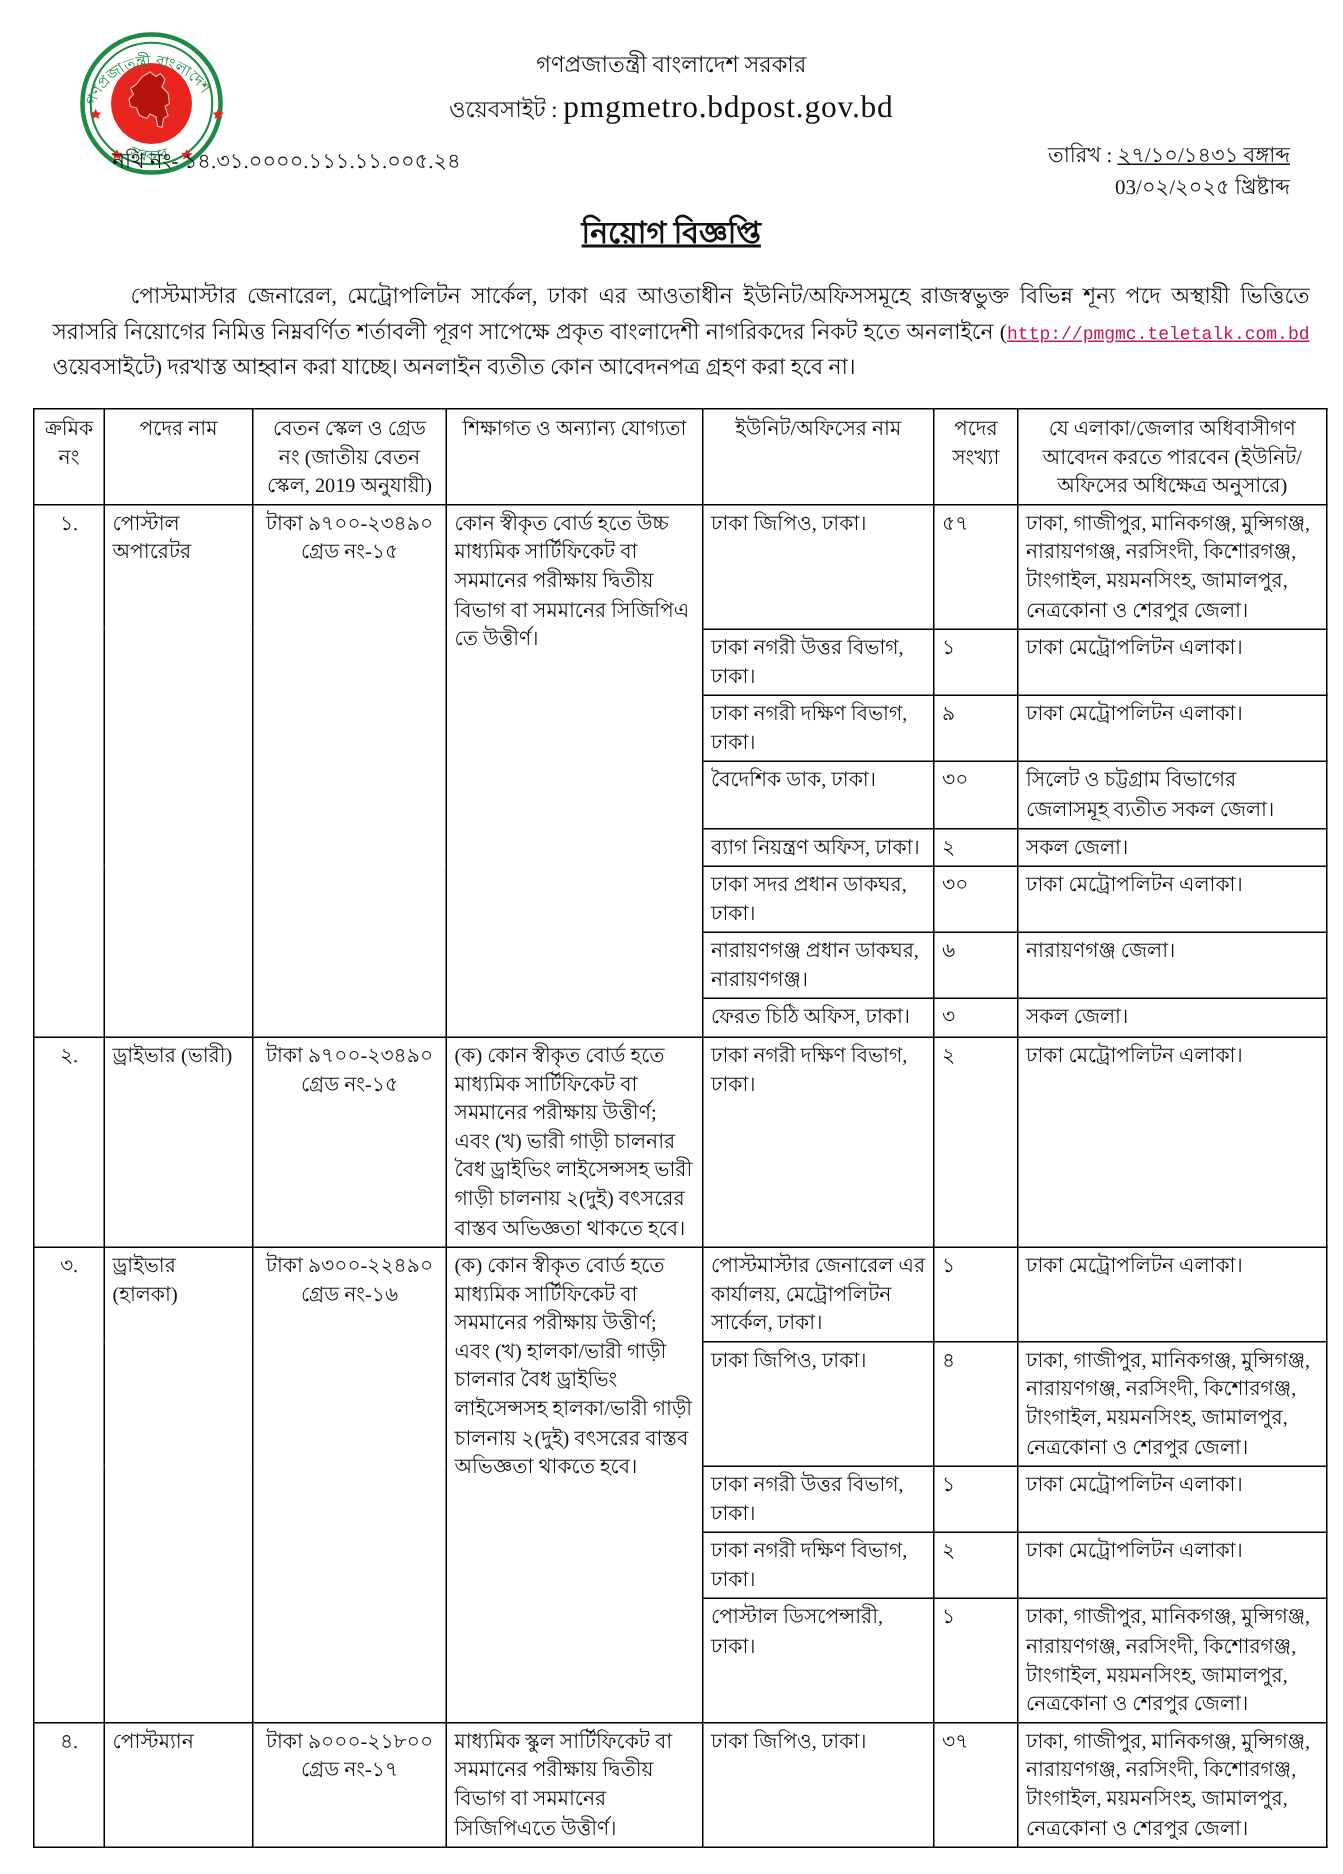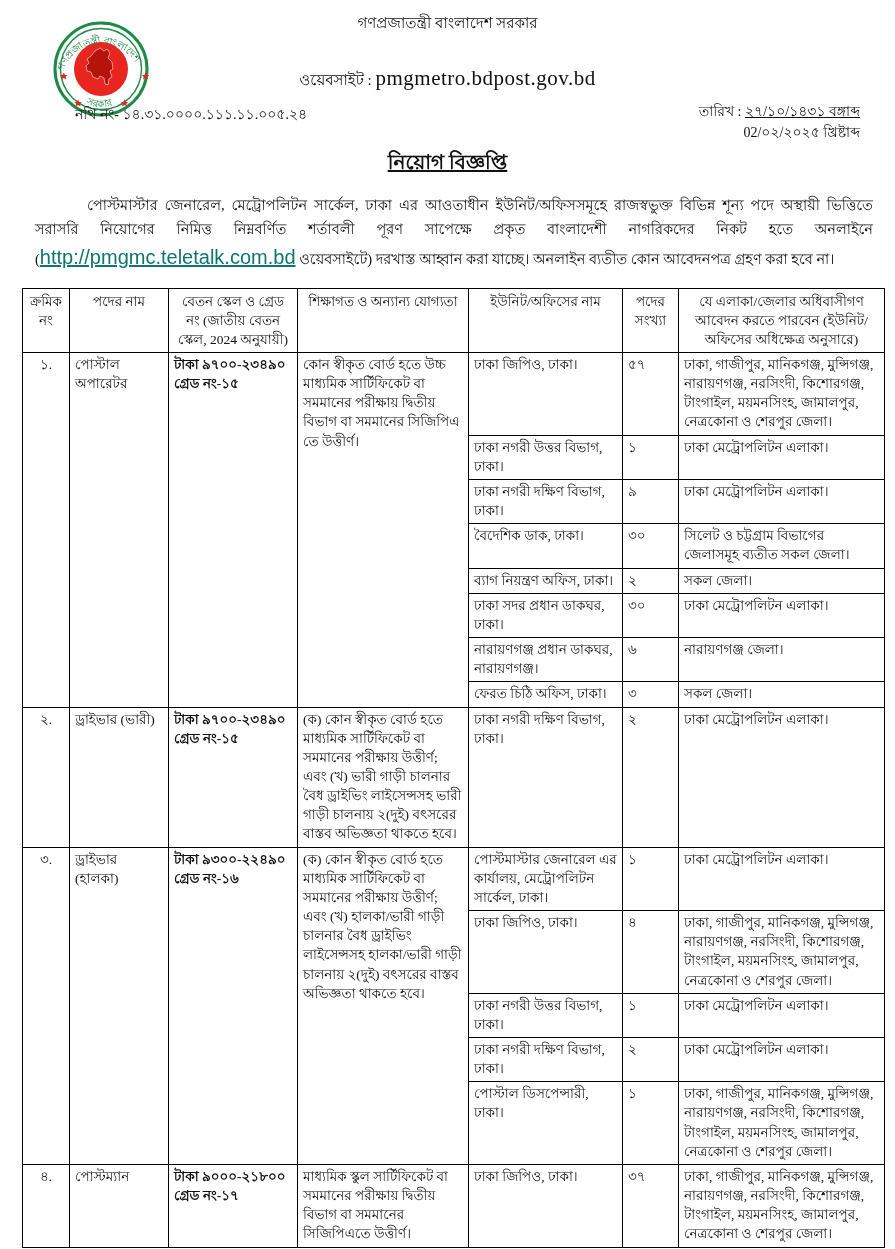--- a/index.html
+++ b/index.html
@@ -9,27 +9,27 @@
     width:895px; height:1249px;
     margin:0 auto;
     background:#ffffff;
     color:#111111;
     font-family:"Liberation Serif","DejaVu Sans",serif;
     overflow:hidden;
   }
   
   .emblem { position:absolute; left:48px; top:20px; width:106px; height:98px; }
   .header-center {
-    padding-top:13px;
+    padding-top:34px;
     text-align:center;
     line-height:1.45;
     font-size:15px;
   }
   .header-center .gov-line, .header-center .office-line, .header-center .circle-line { font-size:15px; }
-  .website-line { font-size:15px;margin-top:28px; }
+  .website-line { font-size:15px; }
   .website-url {
     font-family:"Liberation Serif",serif;
     font-size:21px;
     letter-spacing:0.5px;
   }
   
   .meta-row {
     position:relative;
     margin:8px 35px 0 35px;
     font-size:14px;
@@ -47,21 +47,21 @@
     margin-top:2px;
   }
   
   .intro {
     margin:14px 22px 0 35px;
     font-size:14.5px;
     line-height:1.62;
     text-align:justify;
     text-indent:52px;
   }
-  .intro a { color:#0f766e; text-decoration:underline; font-family:Liberation Sans, sans-serif; font-size:20px; }
+  .intro a { color:#be185d; text-decoration:underline; font-family:Liberation Mono, monospace; font-size:12px; }
   
   table.positions {
     border-collapse:collapse;
     margin:14px 0 0 22px;
     width:862px;
     table-layout:fixed;
   }
   table.positions th, table.positions td {
     border:1px solid #000;
     font-size:13.5px;
@@ -70,21 +70,21 @@
     vertical-align:top;
     word-wrap:break-word;
   }
   table.positions th {
     text-align:center;
     vertical-align:top;
     font-weight:normal;
     padding-top:3px;
   }
   td.c-serial { text-align:center; }
-  td.c-pay   { text-align:left;font-weight:bold; }
+  td.c-pay   { text-align:center; }
   td.c-count { text-align:left; }
 </style>
 </head>
 <body>
 
 <div class="page">
 
   <svg class="emblem" viewBox="0 0 106 98">
     <circle cx="53" cy="49" r="46" fill="#ffffff" stroke="#1d8a45" stroke-width="3"></circle>
     <circle cx="53" cy="49" r="40.5" fill="none" stroke="#1d8a45" stroke-width="1.4"></circle>
@@ -119,21 +119,21 @@
     </div>
   </div>
 
   <div class="meta-row">
     <div class="file-no">নথি নং- ১৪.৩১.০০০০.১১১.১১.০০৫.২৪</div>
     <div class="date-block">
       <div>
         <span>তারিখ :</span>
         <span class="date-bangla">২৭/১০/১৪৩১ বঙ্গাব্দ</span>
       </div>
-      <div>02/০২/২০২৫ খ্রিষ্টাব্দ</div>
+      <div>03/০২/২০২৫ খ্রিষ্টাব্দ</div>
     </div>
   </div>
 
   <div class="notice-title">নিয়োগ বিজ্ঞপ্তি</div>
 
   <p class="intro">
     <span>পোস্টমাস্টার জেনারেল, মেট্রোপলিটন সার্কেল, ঢাকা এর আওতাধীন ইউনিট/অফিসসমূহে রাজস্বভুক্ত বিভিন্ন শূন্য পদে অস্থায়ী ভিত্তিতে সরাসরি নিয়োগের নিমিত্ত নিম্নবর্ণিত শর্তাবলী পূরণ সাপেক্ষে প্রকৃত বাংলাদেশী নাগরিকদের নিকট হতে অনলাইনে (</span><a href="#">http://pmgmc.teletalk.com.bd</a><span> ওয়েবসাইটে) দরখাস্ত আহ্বান করা যাচ্ছে। অনলাইন ব্যতীত কোন আবেদনপত্র গ্রহণ করা হবে না।</span>
   </p>
 
   <table class="positions">
@@ -143,21 +143,21 @@
         <col style="width:129px">
       <col style="width:171px">
         <col style="width:154px">
         <col style="width:56px">
         <col style="width:206px">
     </colgroup>
     <thead>
         <tr>
           <th>ক্রমিক নং</th>
           <th>পদের নাম</th>
-          <th>বেতন স্কেল ও গ্রেড নং (জাতীয় বেতন স্কেল, 2024 অনুযায়ী)</th>
+          <th>বেতন স্কেল ও গ্রেড নং (জাতীয় বেতন স্কেল, 2019 অনুযায়ী)</th>
           <th>শিক্ষাগত ও অন্যান্য যোগ্যতা</th>
           <th>ইউনিট/অফিসের নাম</th>
           <th>পদের সংখ্যা</th>
           <th>যে এলাকা/জেলার অধিবাসীগণ আবেদন করতে পারবেন (ইউনিট/অফিসের অধিক্ষেত্র অনুসারে)</th>
         </tr>
       </thead>
     <tbody>
         <tr>
           <td class="c-serial" rowspan="8">১.</td>
           <td rowspan="8">পোস্টাল অপারেটর</td>

